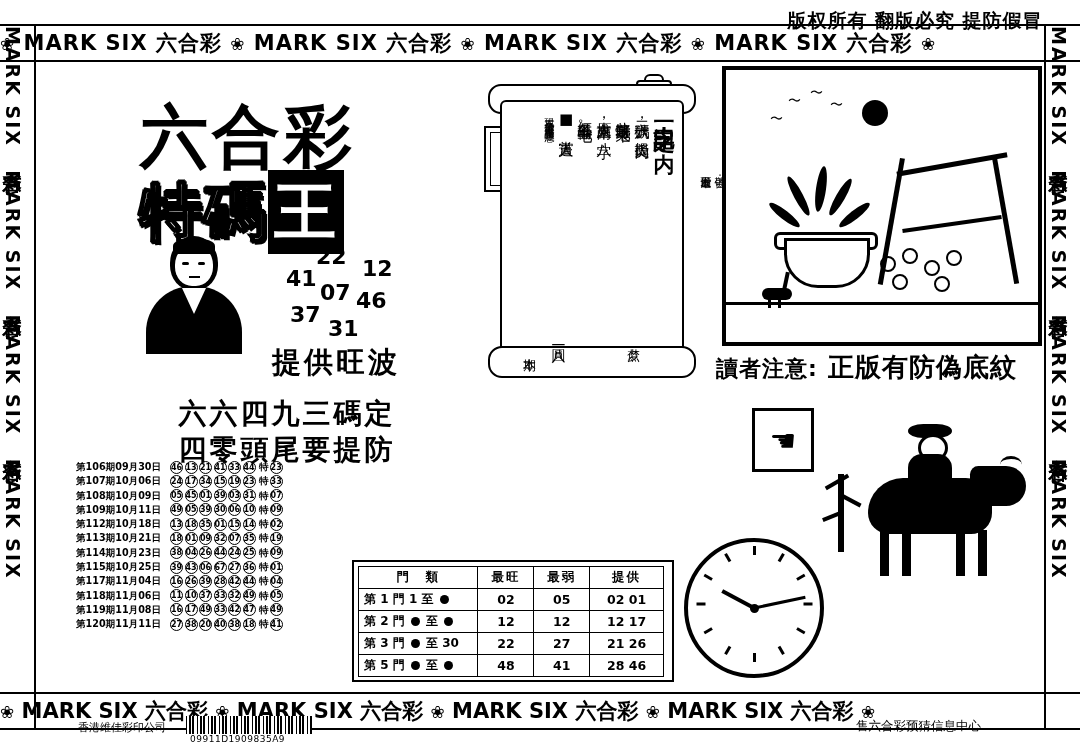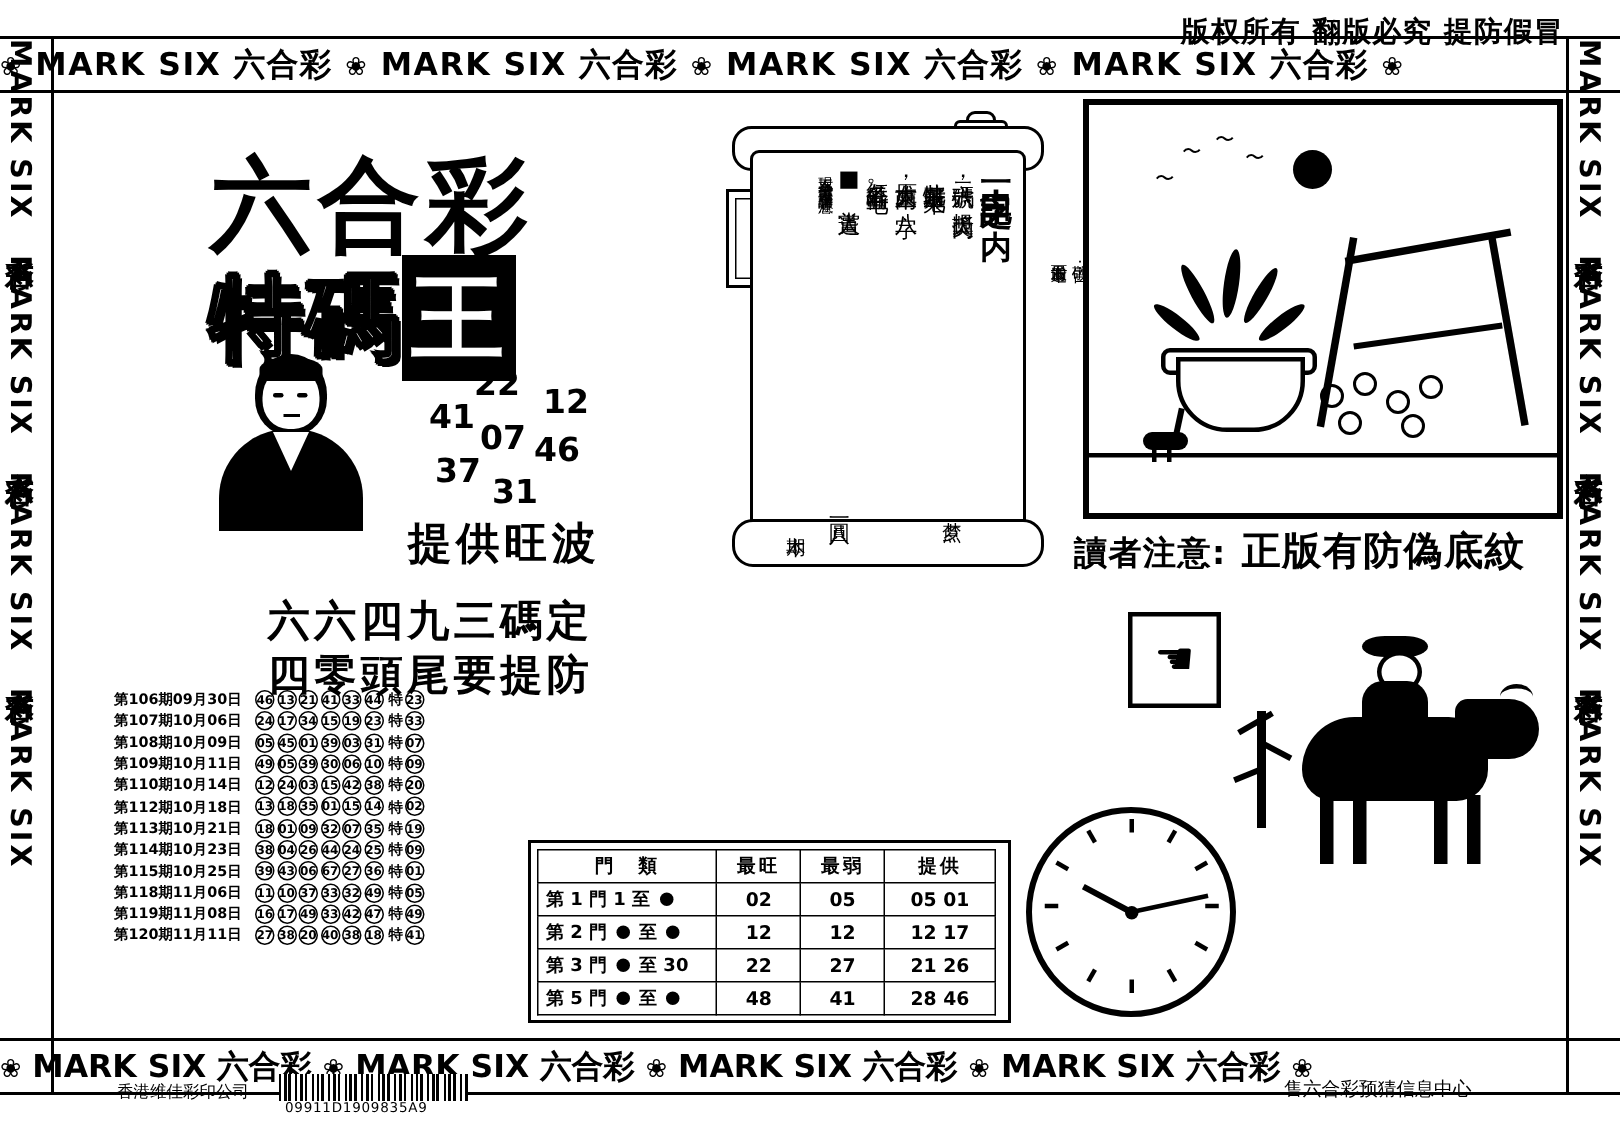--- a/index.html
+++ b/index.html
@@ -445,25 +445,25 @@
     <div class="hand-h" style="transform:rotate(-62deg);"></div>
     <div class="hand-m" style="transform:rotate(78deg);"></div>
     <div class="pivot"></div>
   </div>
 
   <div class="history">
       <div class="hrow"><span class="lbl">第106期09月30日</span><span class="circ">46</span><span class="circ">13</span><span class="circ">21</span><span class="circ">41</span><span class="circ">33</span><span class="circ">44</span><span class="te">特</span><span class="circ">23</span></div>
       <div class="hrow"><span class="lbl">第107期10月06日</span><span class="circ">24</span><span class="circ">17</span><span class="circ">34</span><span class="circ">15</span><span class="circ">19</span><span class="circ">23</span><span class="te">特</span><span class="circ">33</span></div>
       <div class="hrow"><span class="lbl">第108期10月09日</span><span class="circ">05</span><span class="circ">45</span><span class="circ">01</span><span class="circ">39</span><span class="circ">03</span><span class="circ">31</span><span class="te">特</span><span class="circ">07</span></div>
       <div class="hrow"><span class="lbl">第109期10月11日</span><span class="circ">49</span><span class="circ">05</span><span class="circ">39</span><span class="circ">30</span><span class="circ">06</span><span class="circ">10</span><span class="te">特</span><span class="circ">09</span></div>
-      <div class="hrow"><span class="lbl">第110期10月14日</span><span class="circ">12</span><span class="circ">24</span><span class="circ">03</span><span class="circ">15</span><span class="circ">42</span><span class="circ">38</span><span class="te">特</span><span class="circ">20</span></div>
       <div class="hrow"><span class="lbl">第112期10月18日</span><span class="circ">13</span><span class="circ">18</span><span class="circ">35</span><span class="circ">01</span><span class="circ">15</span><span class="circ">14</span><span class="te">特</span><span class="circ">02</span></div>
       <div class="hrow"><span class="lbl">第113期10月21日</span><span class="circ">18</span><span class="circ">01</span><span class="circ">09</span><span class="circ">32</span><span class="circ">07</span><span class="circ">35</span><span class="te">特</span><span class="circ">19</span></div>
       <div class="hrow"><span class="lbl">第114期10月23日</span><span class="circ">38</span><span class="circ">04</span><span class="circ">26</span><span class="circ">44</span><span class="circ">24</span><span class="circ">25</span><span class="te">特</span><span class="circ">09</span></div>
       <div class="hrow"><span class="lbl">第115期10月25日</span><span class="circ">39</span><span class="circ">43</span><span class="circ">06</span><span class="circ">67</span><span class="circ">27</span><span class="circ">36</span><span class="te">特</span><span class="circ">01</span></div>
+      <div class="hrow"><span class="lbl">第117期11月04日</span><span class="circ">16</span><span class="circ">26</span><span class="circ">39</span><span class="circ">28</span><span class="circ">42</span><span class="circ">44</span><span class="te">特</span><span class="circ">04</span></div>
       <div class="hrow"><span class="lbl">第118期11月06日</span><span class="circ">11</span><span class="circ">10</span><span class="circ">37</span><span class="circ">33</span><span class="circ">32</span><span class="circ">49</span><span class="te">特</span><span class="circ">05</span></div>
       <div class="hrow"><span class="lbl">第119期11月08日</span><span class="circ">16</span><span class="circ">17</span><span class="circ">49</span><span class="circ">33</span><span class="circ">42</span><span class="circ">47</span><span class="te">特</span><span class="circ">49</span></div>
       <div class="hrow"><span class="lbl">第120期11月11日</span><span class="circ">27</span><span class="circ">38</span><span class="circ">20</span><span class="circ">40</span><span class="circ">38</span><span class="circ">18</span><span class="te">特</span><span class="circ">41</span></div>
     </div>
 
 
   <div class="tbl-frame"></div>
   <table class="tbl">
     <thead>
       <tr>
@@ -471,21 +471,21 @@
         <th style="width:56px;">最旺</th>
         <th style="width:56px;">最弱</th>
         <th style="width:78px;">提供</th>
       </tr>
     </thead>
     <tbody id="tbl-body">
         <tr>
           <td class="men">第 1 門 1 至 <span class="dot"></span></td>
           <td>02</td>
           <td>05</td>
-          <td>05  01</td>
+          <td>02  01</td>
         </tr>
         <tr>
           <td class="men">第 2 門 <span class="dot"></span> 至 <span class="dot"></span></td>
           <td>12</td>
           <td>12</td>
           <td>12  17</td>
         </tr>
         <tr>
           <td class="men">第 3 門 <span class="dot"></span> 至 30 </td>
           <td>22</td>

